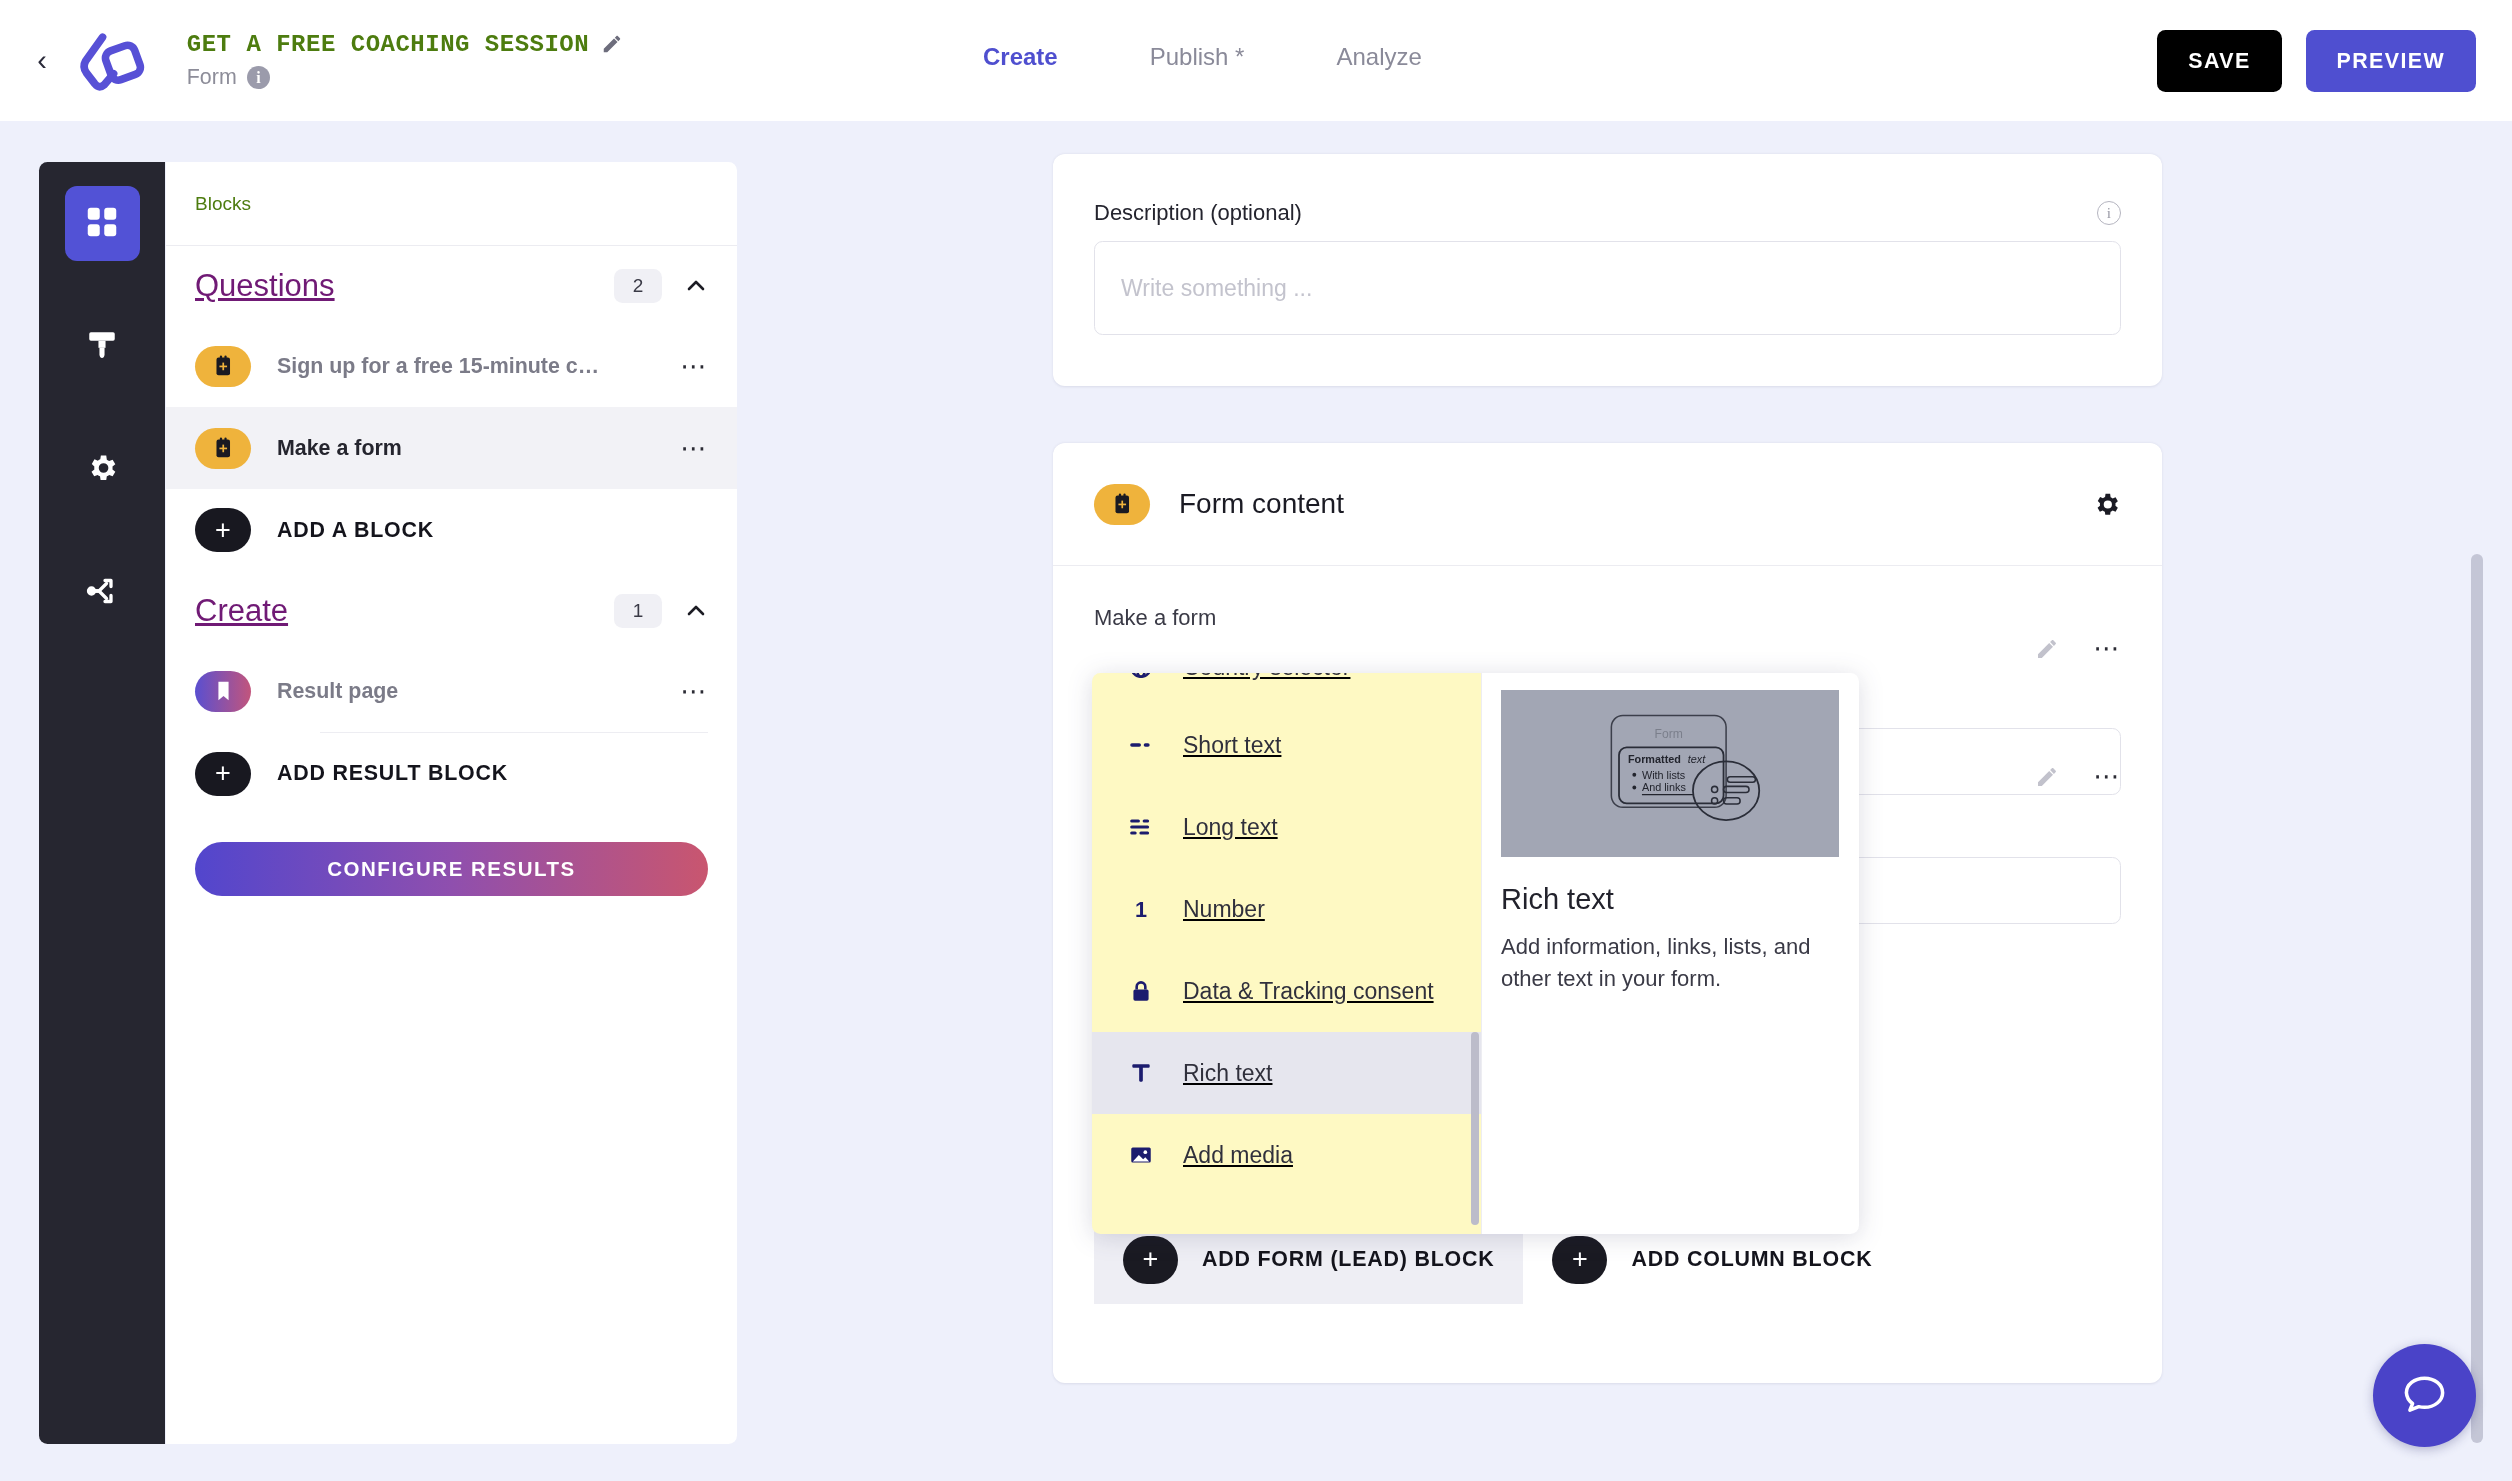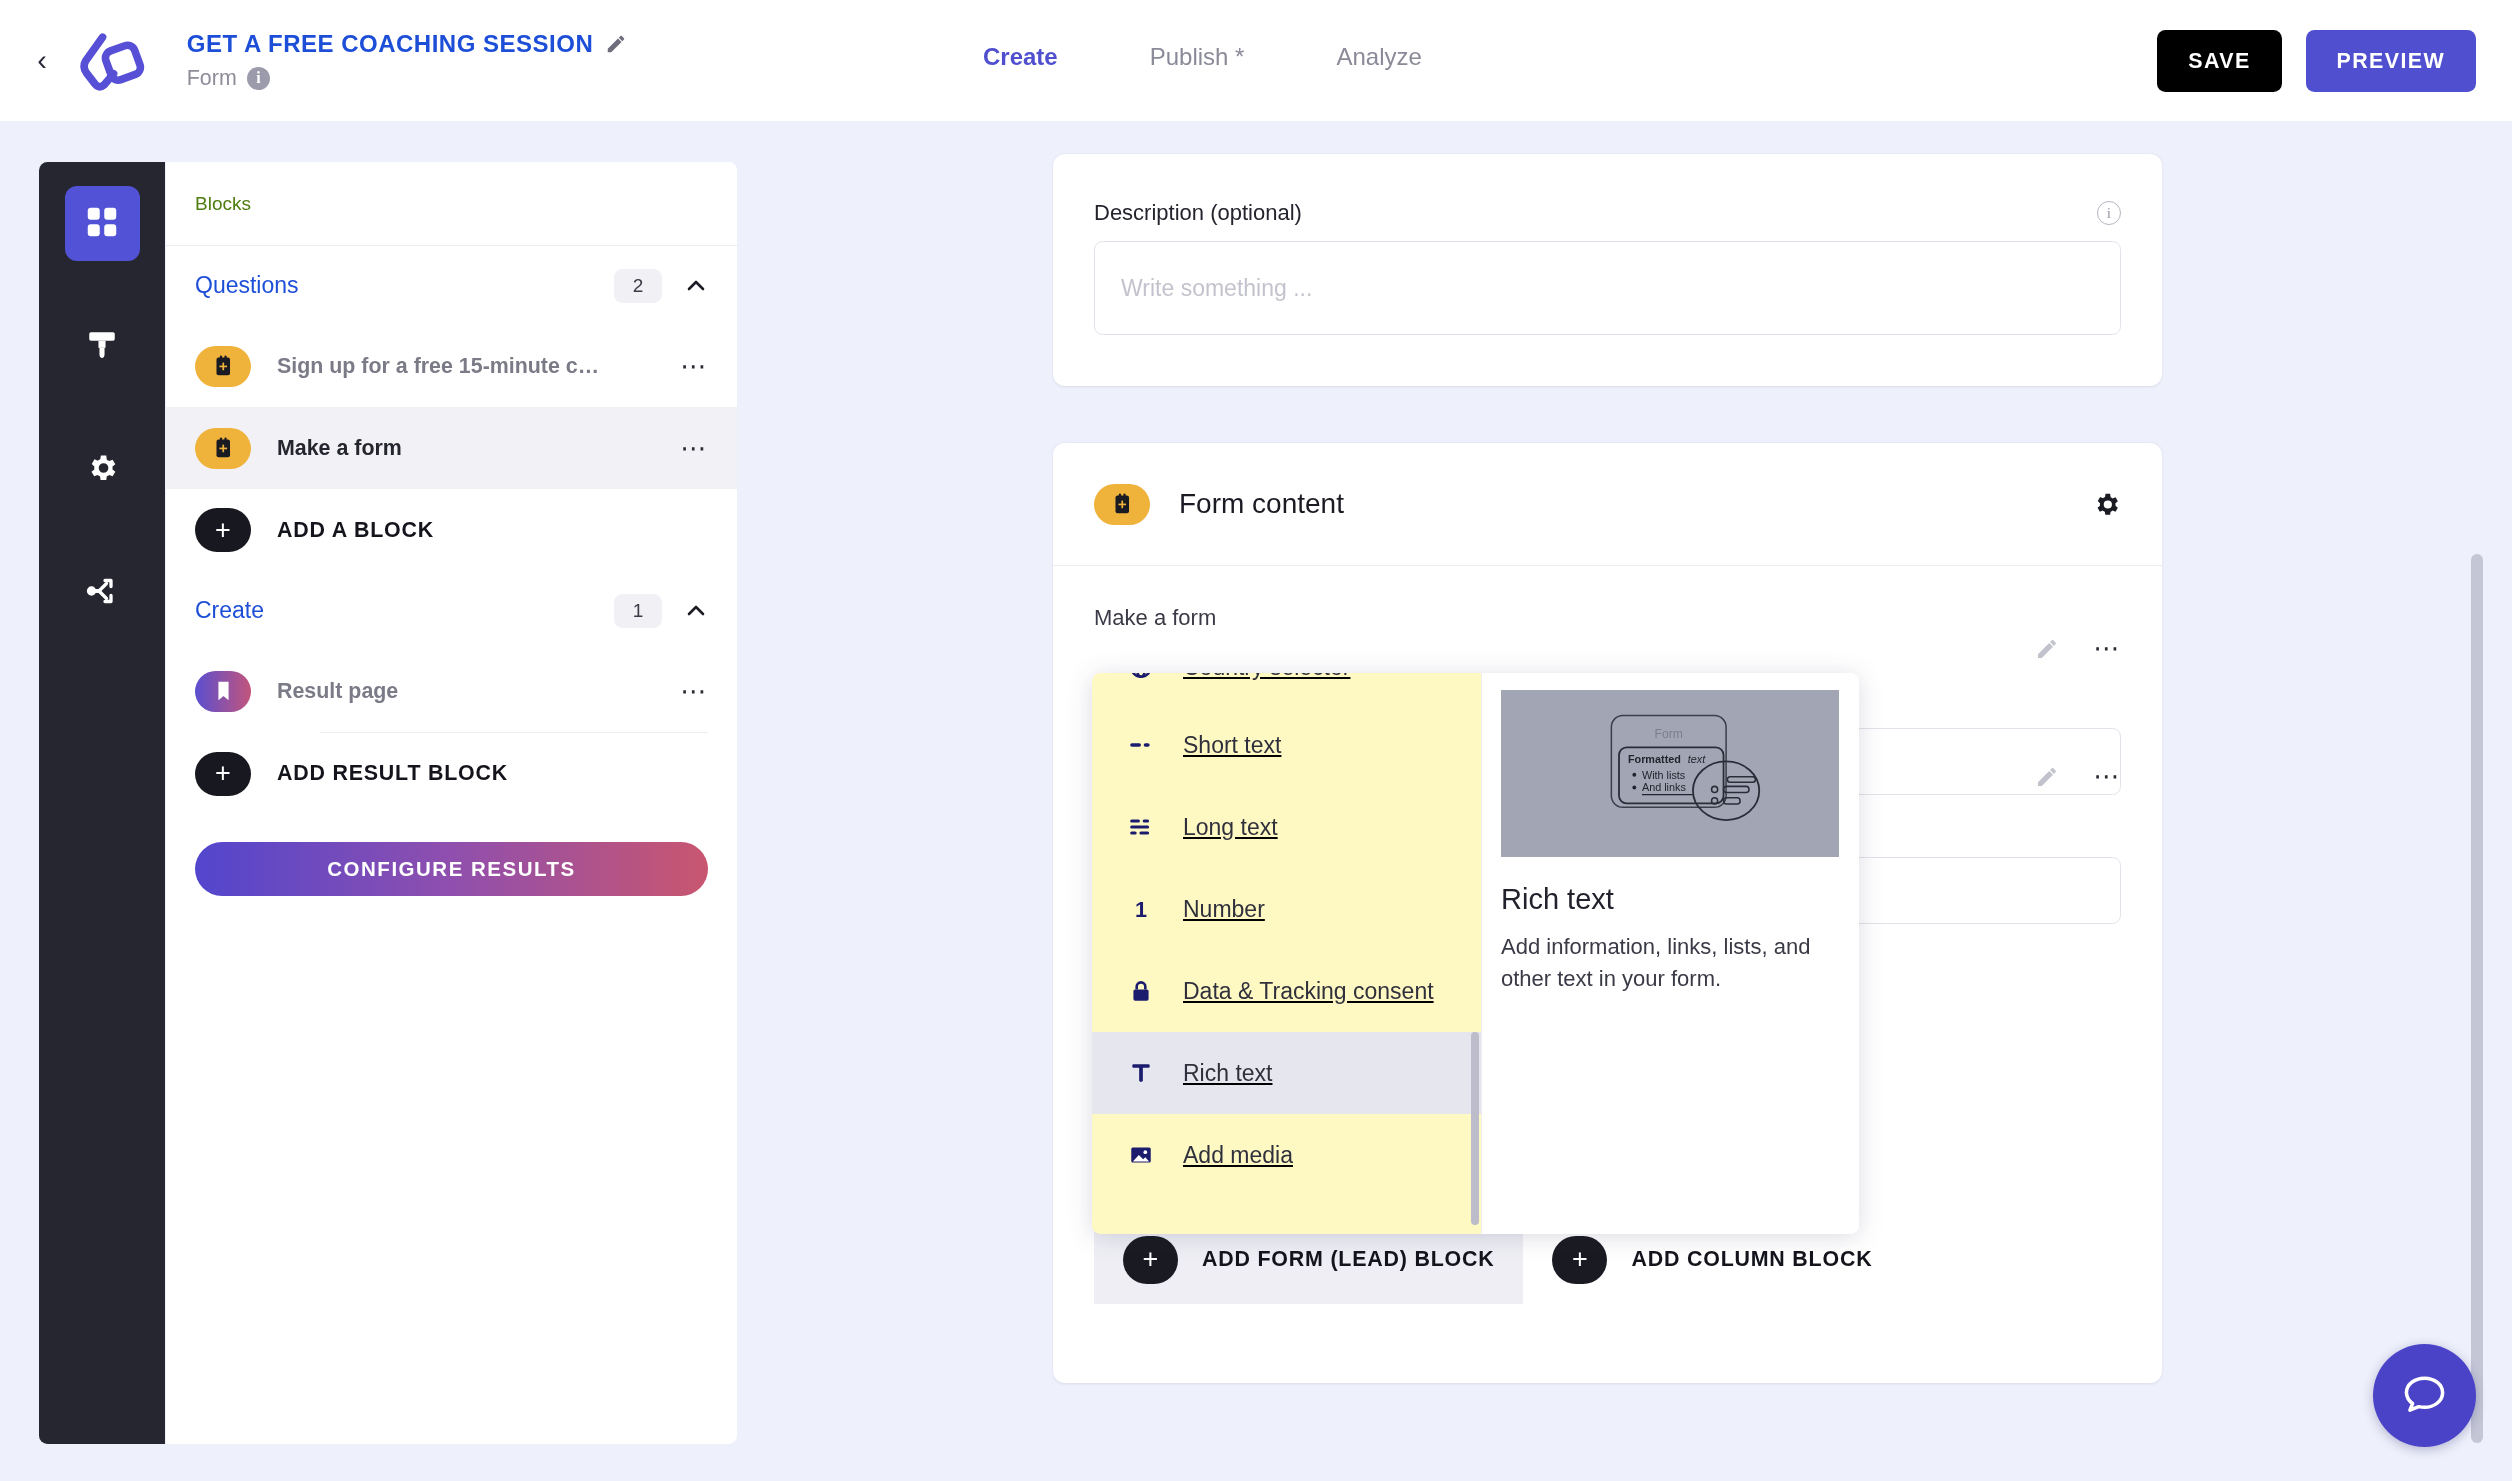--- a/index.html
+++ b/index.html
@@ -28,21 +28,22 @@
   }
   .logo-wrap {
     margin-left: 6.8px;
     width: 94px; height: 85px;
     display: flex; align-items: center; justify-content: center;
   }
   .title-block { margin-left: 31px; }
   .title-row { display: flex; align-items: center; gap: 12px; }
   .app-title {
     font-size: 24px; font-weight: bold; letter-spacing: 0.5px;
-    color: #1d4ed8;
+    color: #4d7c0f;
+    font-family: Liberation Mono, monospace;
   }
   .pencil-ico { width: 22px; height: 22px; display:block; }
   .subtitle-row { display: flex; align-items: center; gap: 10.3px; margin-top: 7.7px; }
   .subtitle { font-size: 21.4px; color: #8d8d99; }
   .info-badge {
     width: 23px; height: 23px; border-radius: 50%;
     background: #9b9bab; color: #fff;
     font-size: 16px; font-weight: bold;
     display: flex; align-items: center; justify-content: center;
     font-family: "Liberation Serif", serif;
@@ -105,21 +106,21 @@
     border-bottom: 0.9px solid #ececf1;
   }
   .blocks-head .h {
     font-size: 19px; color: #4d7c0f;
   }
 
   .section-head {
     height: 79px; display: flex; align-items: center;
     padding: 0 29px 0 29px;
   }
-  .section-head .label { font-size: 23px; color: #1d4ed8; flex: 1; }
+  .section-head .label { font-size: 31px; color: #701a75; flex: 1; text-decoration: underline; }
   .count-pill {
     min-width: 48px; height: 34px; border-radius: 8.5px;
     background: #f0f0f5; color: #3a3a46;
     font-size: 19px;
     display: flex; align-items: center; justify-content: center;
     margin-right: 22px;
   }
   .chev-up { width: 24px; height: 24px; }
 
   .block-row {

